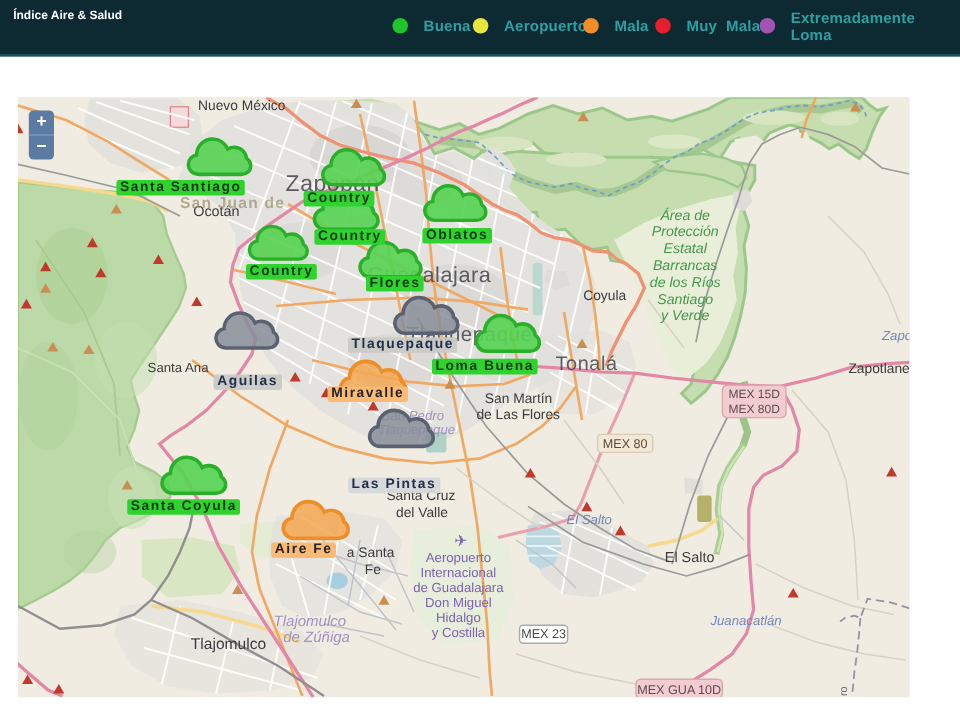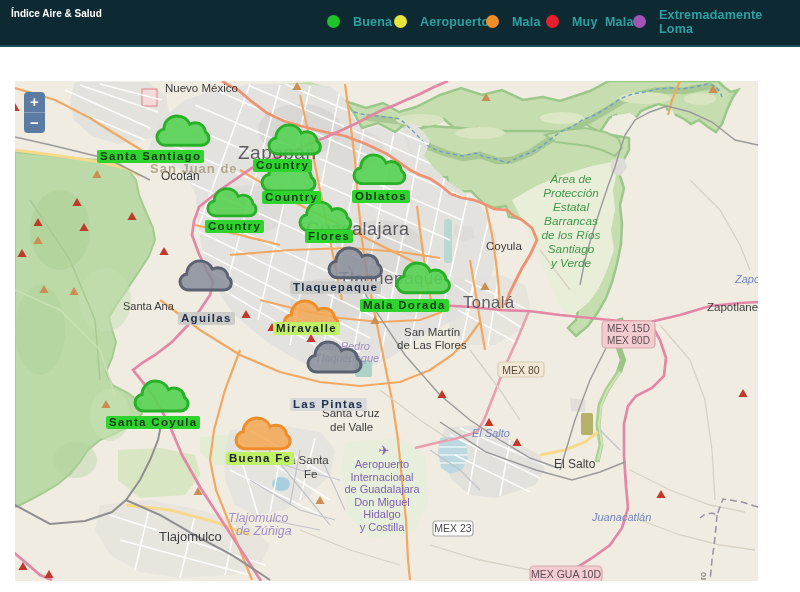--- a/index.html
+++ b/index.html
@@ -6,21 +6,21 @@
 #header{position:absolute;left:0;top:0;width:800px;height:45px;background:#0d2a33;border-bottom:2px solid #17505a}
 #title{position:absolute;left:11px;top:8px;color:#fff;font-size:10px;font-weight:bold;letter-spacing:0}
 .leg{position:absolute;top:15px;height:13px;display:flex;align-items:center}
 .dot{width:13px;height:13px;border-radius:50%;display:inline-block}
 .ltx{font-size:12.5px;font-weight:bold;color:#2fa0a2;margin-left:13px;letter-spacing:.2px}
 #map{position:absolute;left:15px;top:81px;width:743px;height:500px;background:#f0ece2;overflow:hidden}
 .lbl{position:absolute;font:bold 11.5px/11px "Liberation Sans",sans-serif;letter-spacing:1.3px;padding:1px 3px;white-space:nowrap;border-radius:2px;z-index:30}
 .lg{background:#2ed32e;color:#123a12}
 .lgr{background:rgba(201,201,199,.93);color:#20304a}
 .lgr2{background:rgba(213,215,218,.93);color:#20304a}
-.lor{background:#bef264;color:#23252d}
+.lor{background:#fdba74;color:#23252d}
 #zoomc{position:absolute;left:24px;top:92px;width:21px;height:41px;background:#5b7ba3;border-radius:4px;z-index:40}
 #zoomc div{color:#fff;font-weight:bold;font-size:15px;text-align:center;height:20px;line-height:19px}
 </style>
 </head>
 <body>
 <div id="map">
 <svg width="743" height="500" viewBox="15 81 743 500">
 <rect x="15" y="81" width="743" height="500" fill="#f0ece2"></rect>
 <g id="greens">
 
@@ -350,25 +350,25 @@
 </svg>
 </div>
 <div class="lbl lg" style="left:97px;top:150px">Santa Santiago</div>
 <div class="lbl lg" style="left:253px;top:159px">Country</div>
 <div class="lbl lg" style="left:262px;top:191px">Country</div>
 <div class="lbl lg" style="left:352px;top:190px">Oblatos</div>
 <div class="lbl lg" style="left:205px;top:220px">Country</div>
 <div class="lbl lg" style="left:305px;top:230px">Flores</div>
 <div class="lbl lgr" style="left:178px;top:312px">Aguilas</div>
 <div class="lbl lgr" style="left:290px;top:281px">Tlaquepaque</div>
-<div class="lbl lg" style="left:360px;top:299px">Mala Dorada</div>
+<div class="lbl lg" style="left:360px;top:299px">Loma Buena</div>
 <div class="lbl lor" style="left:273px;top:322px">Miravalle</div>
 <div class="lbl lgr2" style="left:290px;top:398px">Las Pintas</div>
 <div class="lbl lg" style="left:106px;top:416px">Santa Coyula</div>
-<div class="lbl lor" style="left:226px;top:452px">Buena Fe</div>
+<div class="lbl lor" style="left:226px;top:452px">Aire Fe</div>
 <div id="header">
   <div id="title">Índice Aire &amp; Salud</div>
   <div class="leg" style="left:327px">
       <span class="dot" style="background:#1fc32a"></span>
       <span class="ltx">Buena</span>
     </div>
   <div class="leg" style="left:394px">
       <span class="dot" style="background:#e7e43c"></span>
       <span class="ltx">Aeropuerto</span>
     </div>

